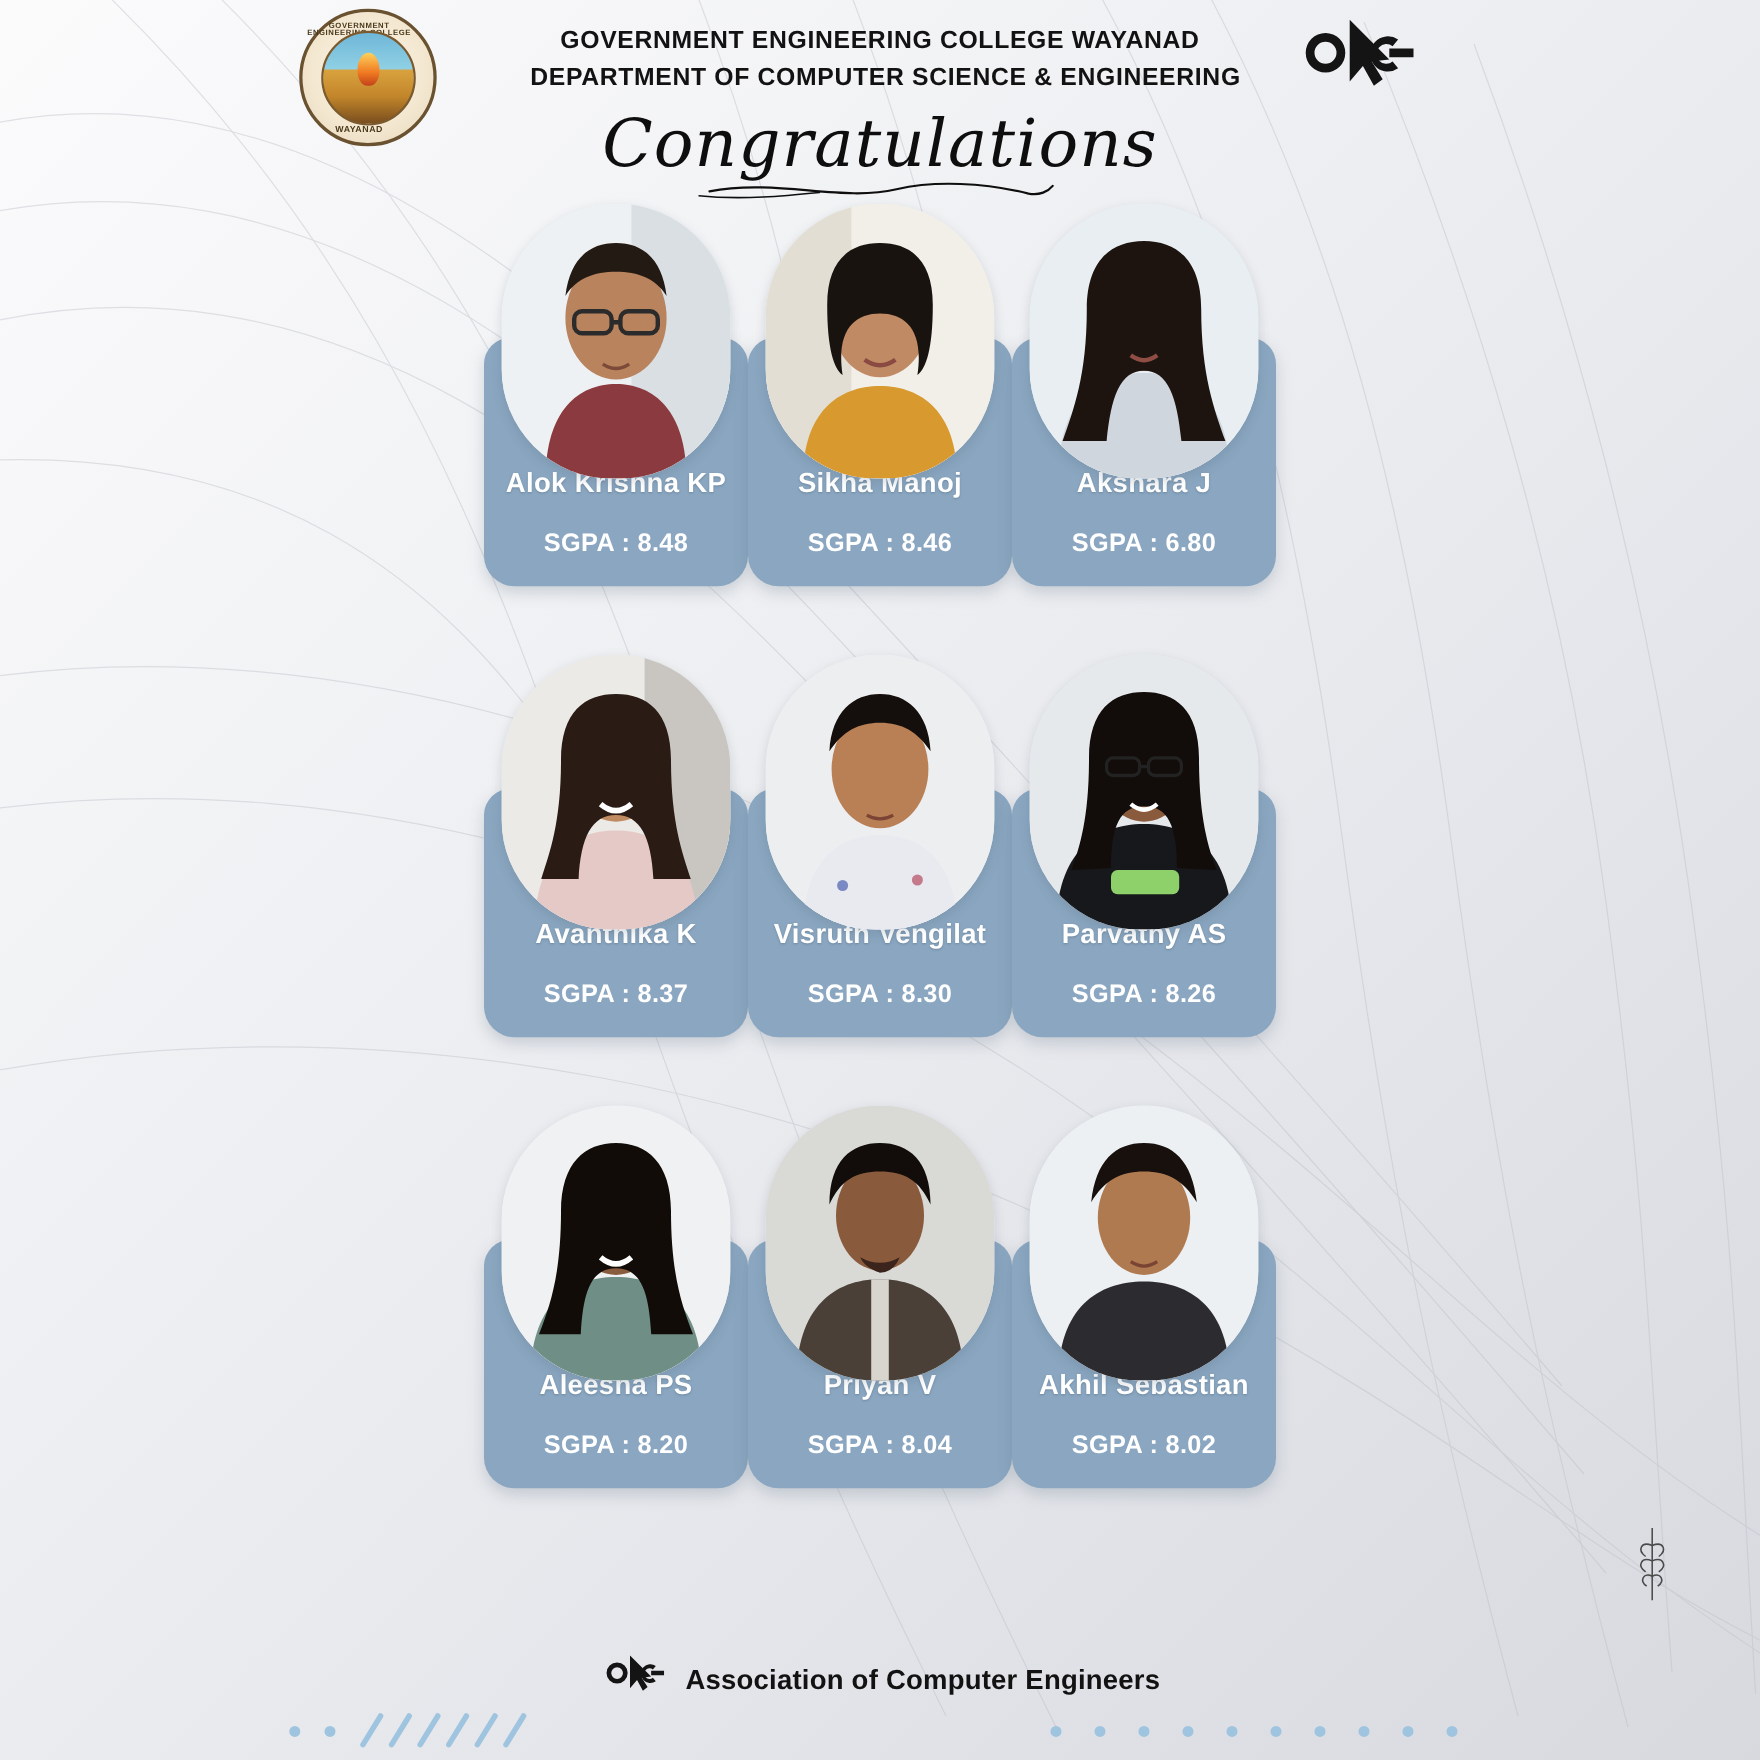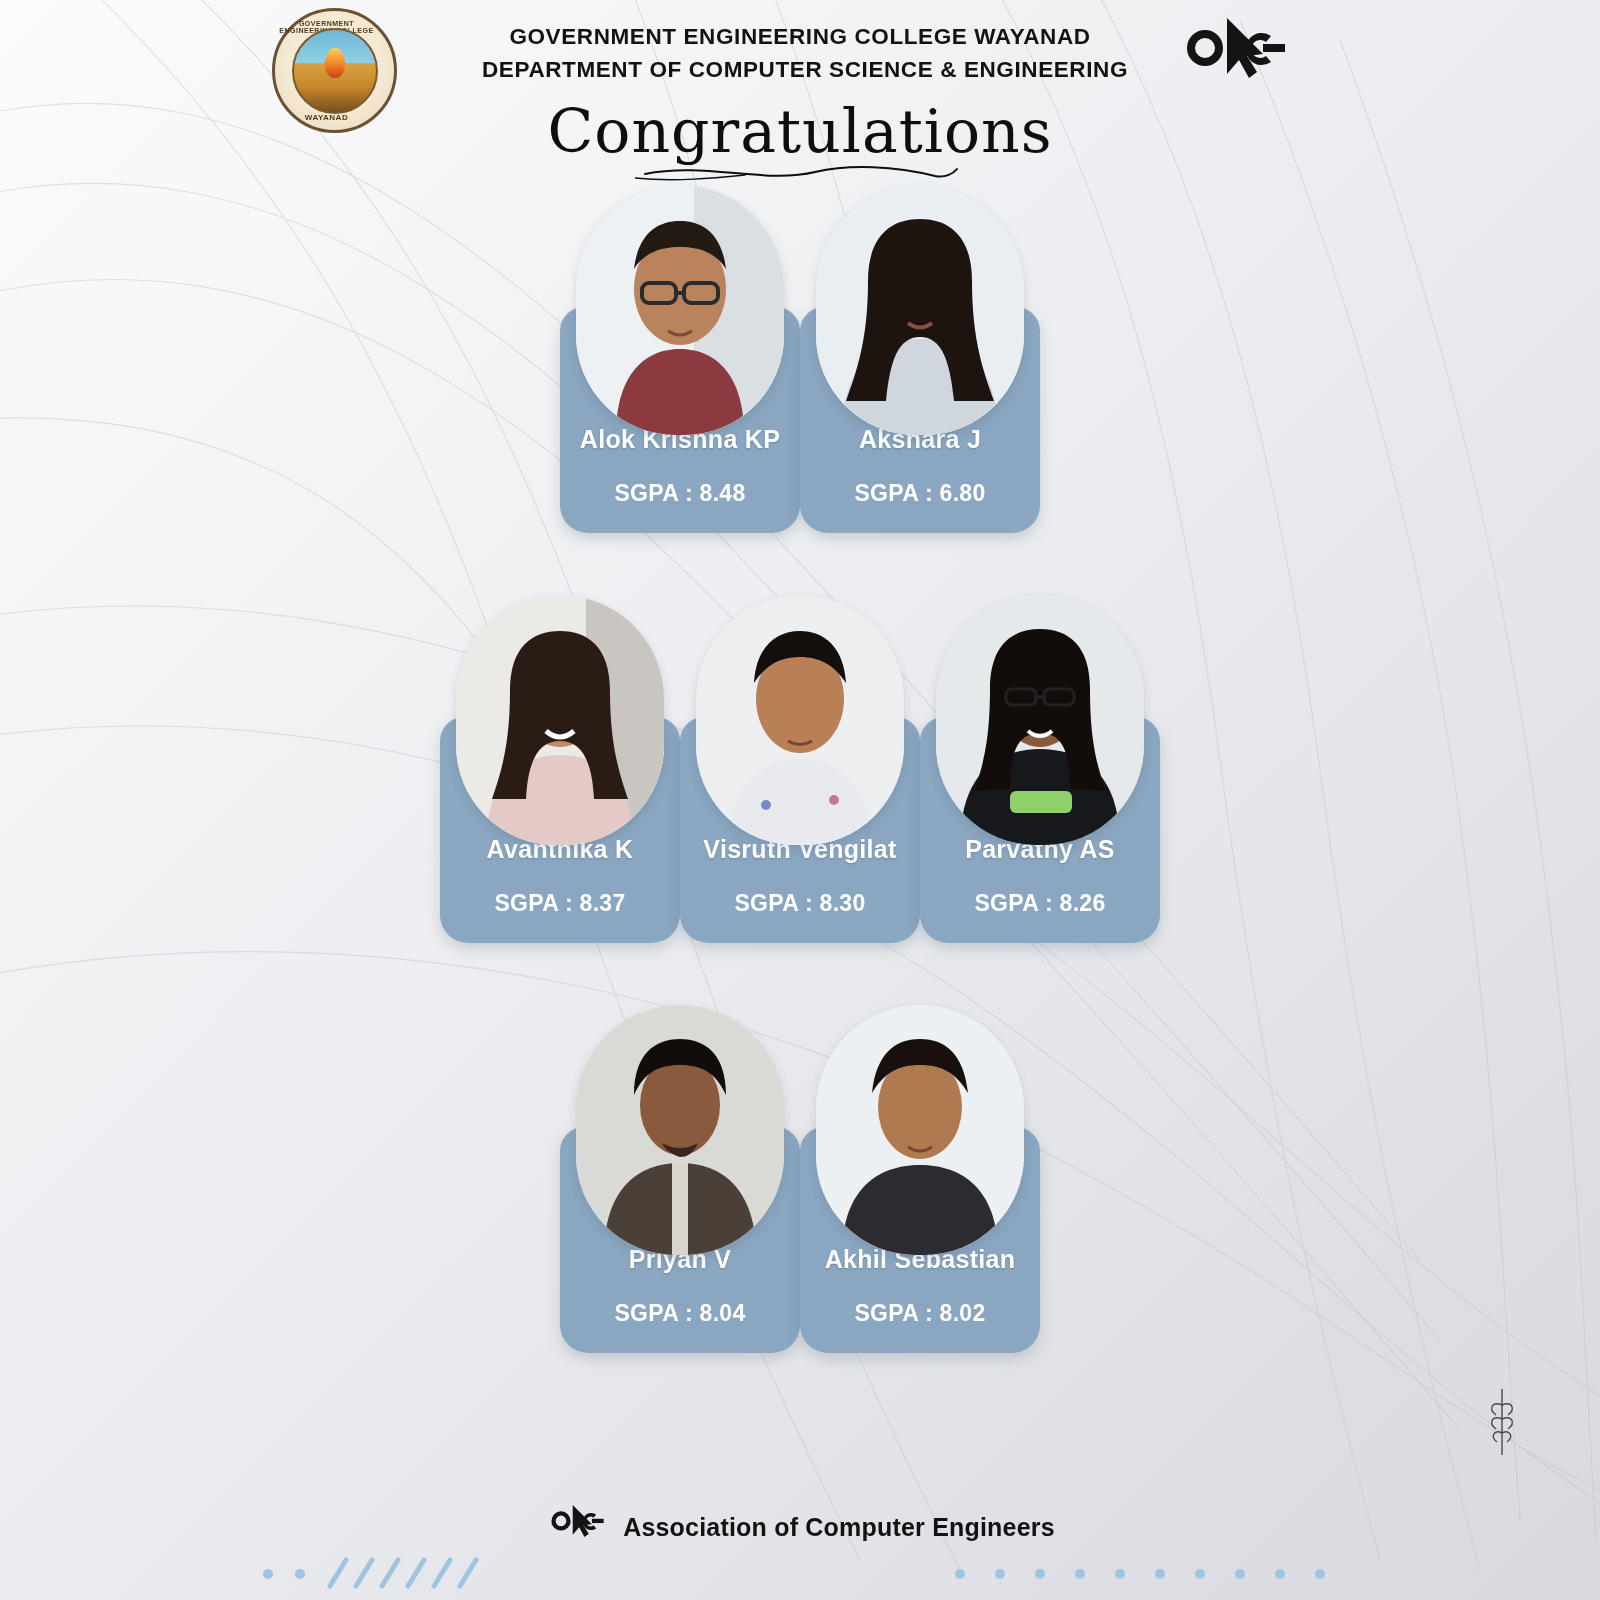--- a/index.html
+++ b/index.html
@@ -61,20 +61,21 @@
     color: #121212;
     margin-top: 16px;
   }
   .title-line2 {
     font-size: 22.5px; font-weight: bold; letter-spacing: .6px;
     color: #121212; margin-top: 7px; padding-left: 10px;
   }
   .congrats {
     margin-top: 14px;
     font-family: "DejaVu Serif", serif;
+    font-style: italic;
     font-size: 60px;
     color: #0e0e0e;
     letter-spacing: 1px;
     position: relative;
     display: inline-block;
     line-height: 1.15;
   }
   .congrats-flourish {
     display: block; margin: -6px auto 0; width: 330px; height: 26px;
   }
@@ -221,20 +222,36 @@
             <path d="M100 108 h8" stroke="#2b2b2b" stroke-width="4"></path>
             <path d="M92 146 q12 8 24 0" stroke="#7b4a38" stroke-width="3" fill="none"></path>
           </svg>
         </div>
         <div class="card-body">
           <div class="student-name">Alok Krishna KP</div>
           <div class="student-sgpa">SGPA : 8.48</div>
         </div>
       </div>
 
+      <div class="card">
+        <div class="avatar">
+          <svg class="ph" viewBox="0 0 208 250" preserveAspectRatio="xMidYMid slice">
+            <rect width="208" height="250" fill="#f2efe9"></rect>
+            <rect x="0" y="0" width="78" height="250" fill="#e3ded4"></rect>
+            <path d="M34 250 c0 -60 32 -84 70 -84 s70 24 70 84 z" fill="#d8992f"></path>
+            <ellipse cx="104" cy="104" rx="44" ry="54" fill="#c08a64"></ellipse>
+            <path d="M56 92 c0 -40 20 -56 48 -56 s48 16 48 56 c0 40 -6 58 -14 64 c6 -40 -10 -56 -34 -56 s-40 16 -34 56 c-8 -6 -14 -24 -14 -64 z" fill="#191310"></path>
+            <path d="M90 142 q14 10 28 0" stroke="#8a4a42" stroke-width="4" fill="none"></path>
+          </svg>
+        </div>
+        <div class="card-body">
+          <div class="student-name">Sikha Manoj</div>
+          <div class="student-sgpa">SGPA : 8.46</div>
+        </div>
+      </div>
 
       <div class="card">
         <div class="avatar">
           <svg class="ph" viewBox="0 0 208 250" preserveAspectRatio="xMidYMid slice">
             <rect width="208" height="250" fill="#e9eef2"></rect>
             <path d="M26 250 c0 -70 34 -96 78 -96 s78 26 78 96 z" fill="#cfd6de"></path>
             <ellipse cx="104" cy="100" rx="42" ry="52" fill="#c2926c"></ellipse>
             <path d="M52 96 c0 -44 22 -62 52 -62 s52 18 52 62 c0 60 12 92 22 120 l-40 0 c-4 -40 -12 -64 -34 -64 s-30 24 -34 64 l-40 0 c10 -28 22 -60 22 -120 z" fill="#1d1410"></path>
             <path d="M92 138 q12 9 24 0" stroke="#8f4d44" stroke-width="4" fill="none"></path>
           </svg>
@@ -300,20 +317,35 @@
         </div>
         <div class="card-body">
           <div class="student-name">Parvathy AS</div>
           <div class="student-sgpa">SGPA : 8.26</div>
         </div>
       </div>
     </div>
 
     <div class="row">
 
+      <div class="card">
+        <div class="avatar">
+          <svg class="ph" viewBox="0 0 208 250" preserveAspectRatio="xMidYMid slice">
+            <rect width="208" height="250" fill="#f0f1f2"></rect>
+            <path d="M26 250 c0 -68 34 -94 78 -94 s78 26 78 94 z" fill="#6f8f86"></path>
+            <ellipse cx="104" cy="102" rx="42" ry="52" fill="#8a5c3e"></ellipse>
+            <path d="M54 96 c0 -44 22 -62 50 -62 s50 18 50 62 c0 58 10 86 20 112 l-38 0 c-2 -40 -10 -60 -32 -60 s-30 20 -32 60 l-38 0 c10 -26 20 -54 20 -112 z" fill="#120c09"></path>
+            <path d="M90 138 q14 12 28 0" stroke="#fff" stroke-width="5" fill="none"></path>
+          </svg>
+        </div>
+        <div class="card-body">
+          <div class="student-name">Aleesha PS</div>
+          <div class="student-sgpa">SGPA : 8.20</div>
+        </div>
+      </div>
 
       <div class="card">
         <div class="avatar">
           <svg class="ph" viewBox="0 0 208 250" preserveAspectRatio="xMidYMid slice">
             <rect width="208" height="250" fill="#d9d9d6"></rect>
             <path d="M28 250 c0 -66 34 -92 76 -92 s76 26 76 92 z" fill="#4a4038"></path>
             <path d="M96 158 l16 0 l0 92 l-16 0 z" fill="#d8d5cf"></path>
             <ellipse cx="104" cy="100" rx="40" ry="50" fill="#8a5a3c"></ellipse>
             <path d="M58 90 c0 -40 20 -56 46 -56 s46 16 46 56 c-10 -22 -24 -30 -46 -30 s-36 8 -46 30 z" fill="#120d0a"></path>
             <path d="M86 138 q18 10 36 0 q-6 14 -18 14 s-14 -4 -18 -14 z" fill="#3a241c"></path>

